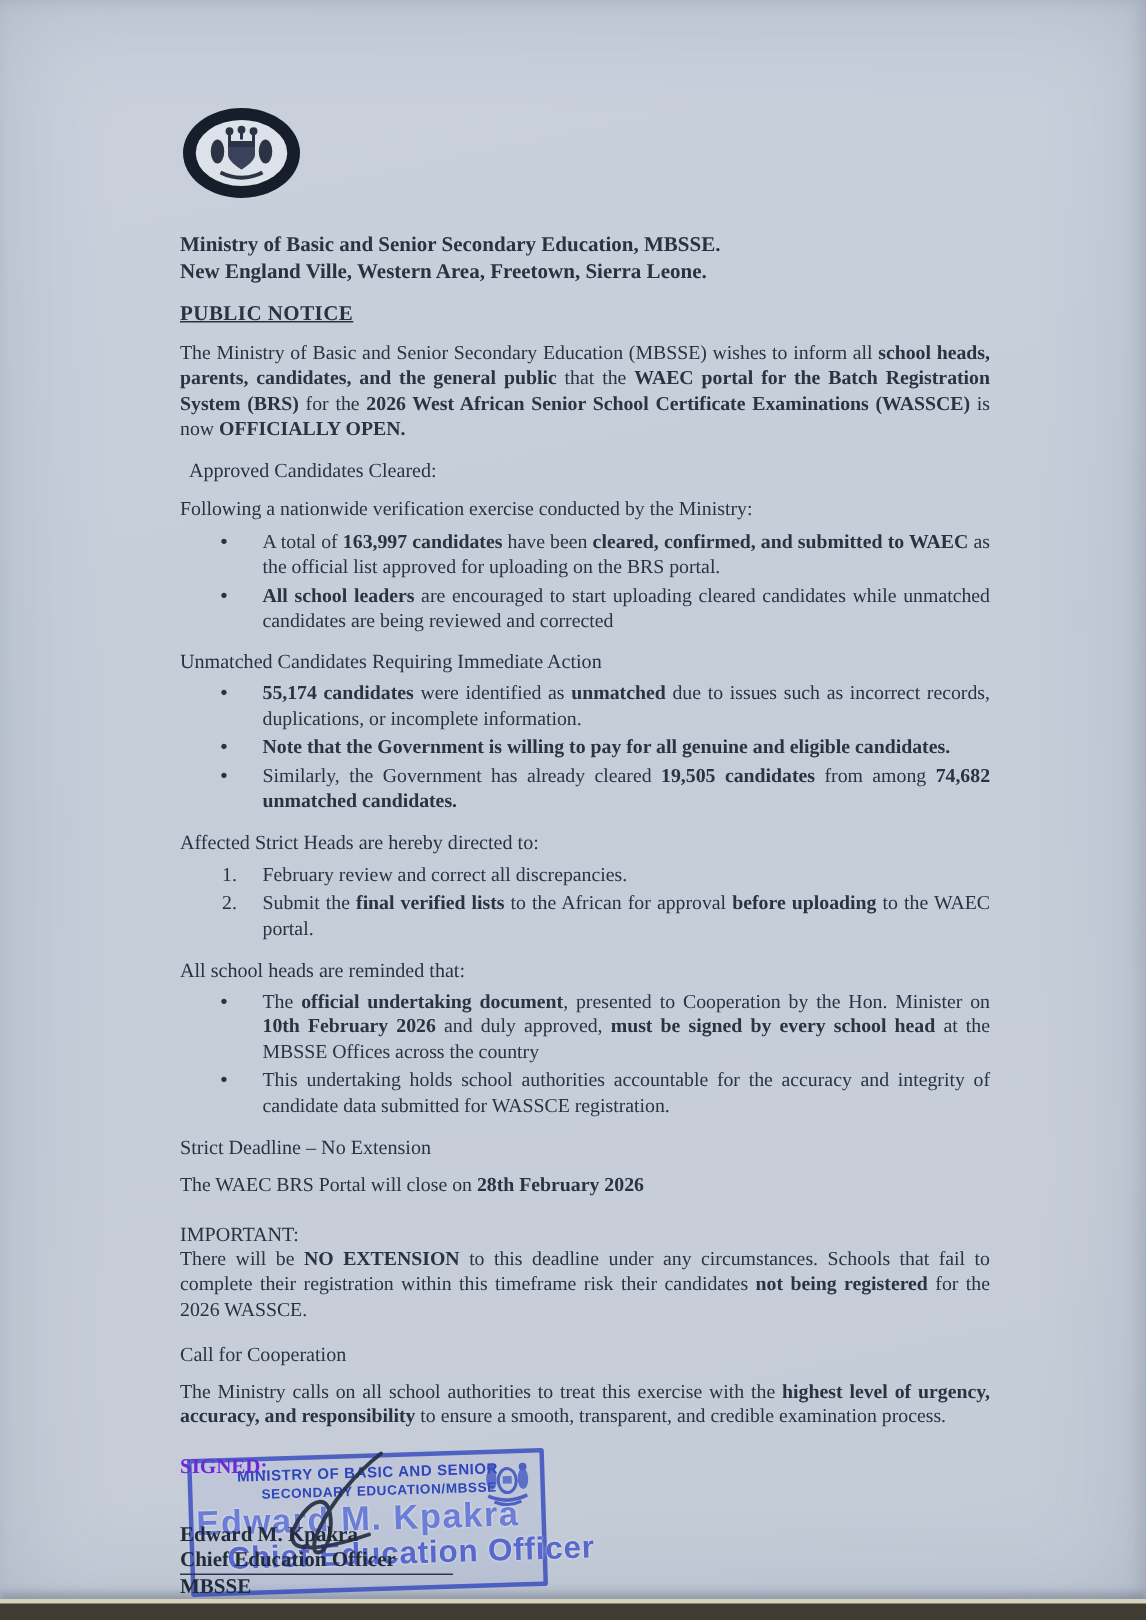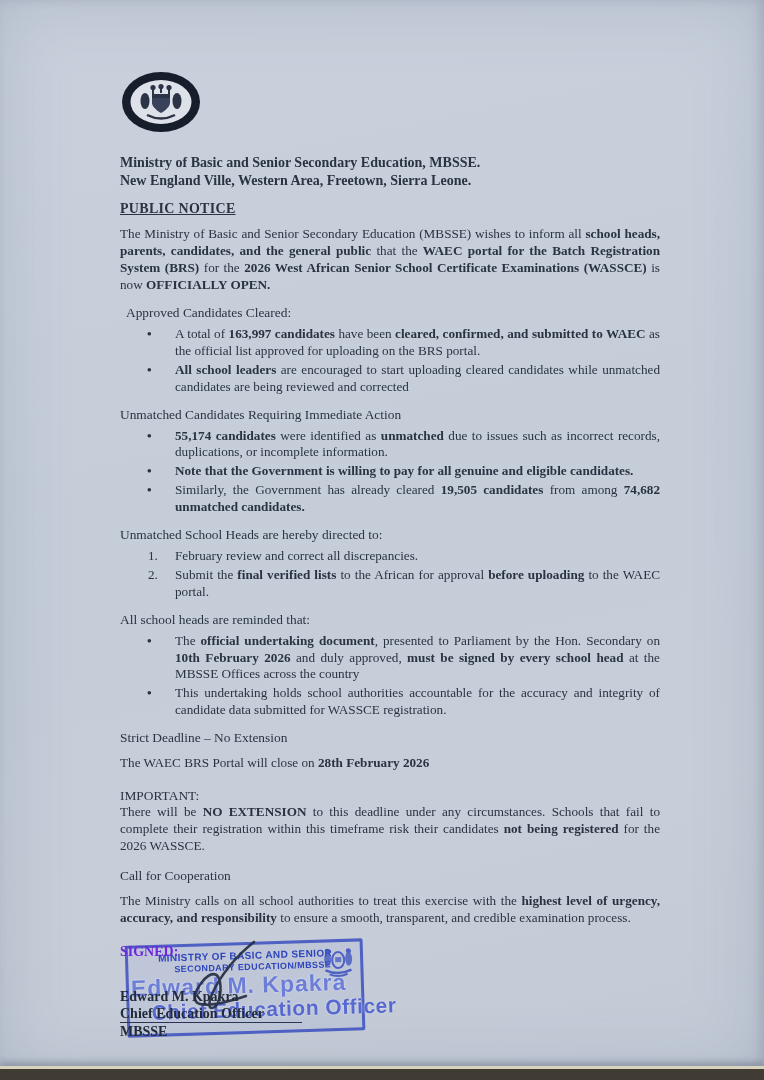--- a/index.html
+++ b/index.html
@@ -86,41 +86,42 @@
 
   <div class="ministry-line">Ministry of Basic and Senior Secondary Education, MBSSE.</div>
   <div class="ministry-line">New England Ville, Western Area, Freetown, Sierra Leone.</div>
 
   <div class="notice-label">PUBLIC NOTICE</div>
 
 
   <div class="para"><span>The Ministry of Basic and Senior Secondary Education (MBSSE) wishes to inform all </span><b>school heads, parents, candidates, and the general public</b><span> that the </span><b>WAEC portal for the Batch Registration System (BRS)</b><span> for the </span><b>2026 West African Senior School Certificate Examinations (WASSCE)</b><span> is now </span><b>OFFICIALLY OPEN.</b></div>
 
   <div class="sec-head indent">Approved Candidates Cleared:</div>
+  <div class="para">Following a nationwide verification exercise conducted by the Ministry:</div>
   <ul class="blts">
     <li><span>A total of </span><b>163,997 candidates</b><span> have been </span><b>cleared, confirmed, and submitted to WAEC</b><span> as the official list approved for uploading on the BRS portal.</span></li>
     <li><b>All school leaders</b><span> are encouraged to start uploading cleared candidates while unmatched candidates are being reviewed and corrected</span></li>
   </ul>
 
   <div class="sec-head">Unmatched Candidates Requiring Immediate Action</div>
   <ul class="blts">
     <li><b>55,174 candidates</b><span> were identified as </span><b>unmatched</b><span> due to issues such as incorrect records, duplications, or incomplete information.</span></li>
     <li><b>Note that the Government is willing to pay for all genuine and eligible candidates.</b></li>
     <li><span>Similarly, the Government has already cleared </span><b>19,505 candidates</b><span> from among </span><b>74,682 unmatched candidates.</b></li>
   </ul>
 
-  <div class="sec-head">Unmatched School Heads are hereby directed to:</div>
+  <div class="sec-head">Affected Strict Heads are hereby directed to:</div>
   <ol class="nums">
     <li><span>February review and correct all discrepancies.</span></li>
     <li><span>Submit the </span><b>final verified lists</b><span> to the African for approval </span><b>before uploading</b><span> to the WAEC portal.</span></li>
   </ol>
 
   <div class="sec-head">All school heads are reminded that:</div>
   <ul class="blts">
-    <li><span>The </span><b>official undertaking document</b><span>, presented to Parliament by the Hon. Secondary on </span><b>10th February 2026</b><span> and duly approved, </span><b>must be signed by every school head</b><span> at the MBSSE Offices across the country</span></li>
+    <li><span>The </span><b>official undertaking document</b><span>, presented to Cooperation by the Hon. Minister on </span><b>10th February 2026</b><span> and duly approved, </span><b>must be signed by every school head</b><span> at the MBSSE Offices across the country</span></li>
     <li><span>This undertaking holds school authorities accountable for the accuracy and integrity of candidate data submitted for WASSCE registration.</span></li>
   </ul>
 
   <div class="sec-head">Strict Deadline – No Extension</div>
   <div class="para"><span>The WAEC BRS Portal will close on </span><b>28th February 2026</b></div>
 
   <div class="sec-head" style="margin-top:16px;">IMPORTANT:</div>
   <div class="para" style="margin-top:0;"><span>There will be </span><b>NO EXTENSION</b><span> to this deadline under any circumstances. Schools that fail to complete their registration within this timeframe risk their candidates </span><b>not being registered</b><span> for the 2026 WASSCE.</span></div>
 
   <div class="sec-head" style="margin-top:13px;">Call for Cooperation</div>

